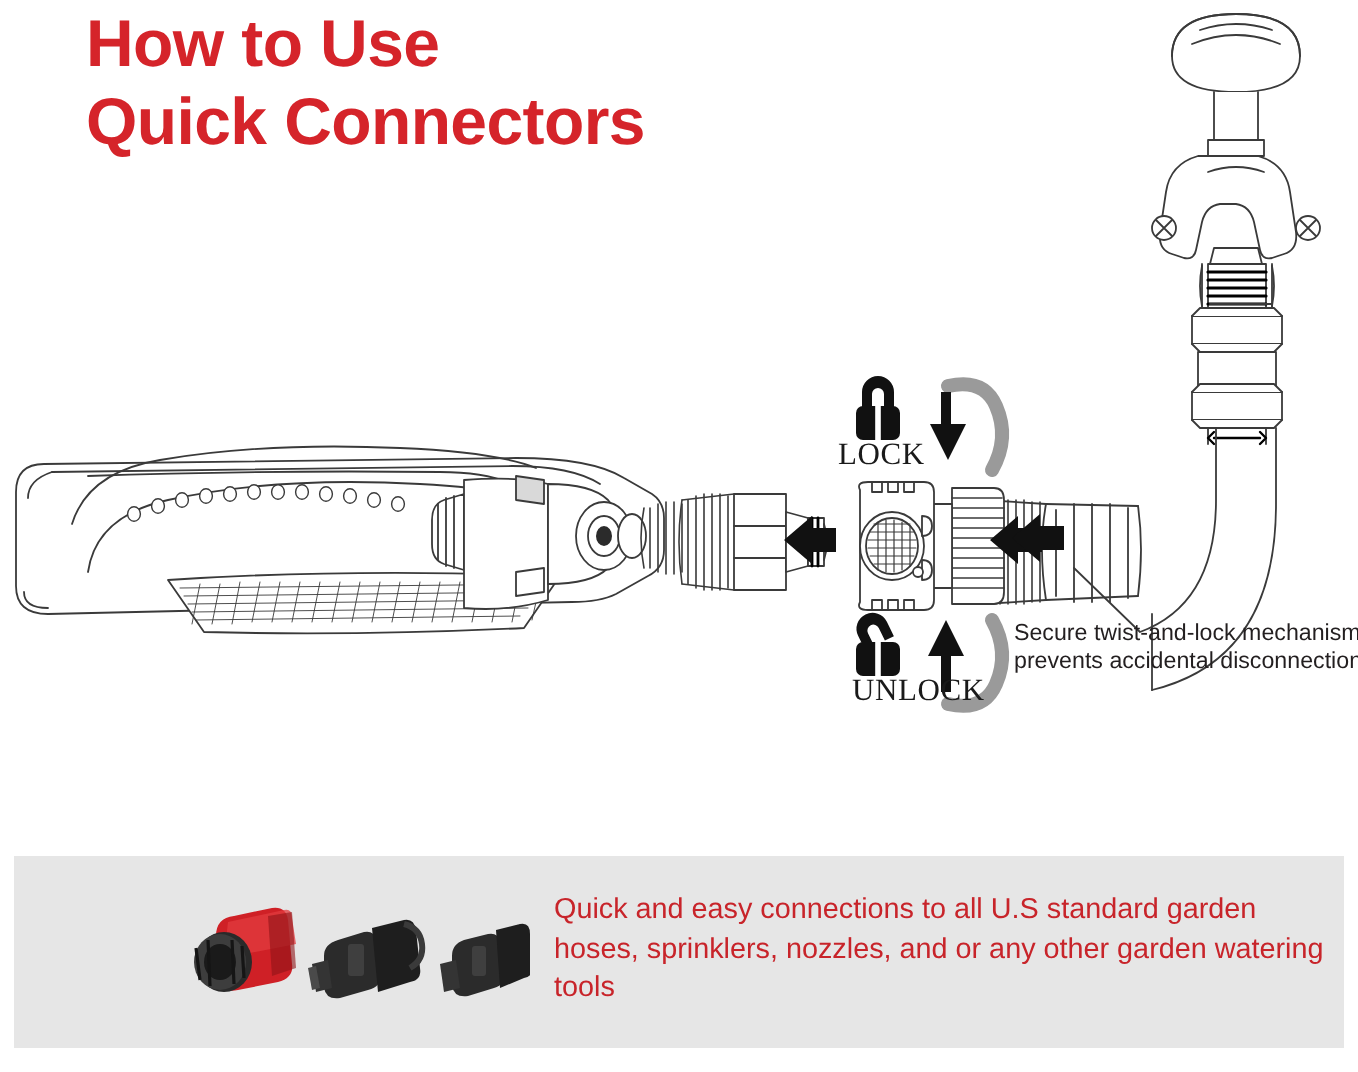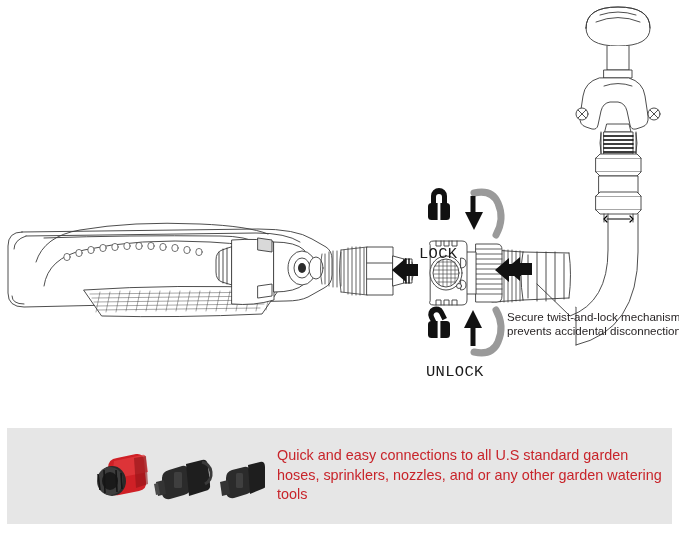--- a/index.html
+++ b/index.html
@@ -7,38 +7,40 @@
   .stage{position:absolute;left:0;top:0;width:679px;height:536px;}
 
   
   .title{position:absolute;left:43px;top:2px;width:420px;color:#D5242A;font-weight:bold;font-size:33px;line-height:39px;letter-spacing:-0.3px;}
   .title .l2{display:block;}
 
   
   .diagram{position:absolute;left:0;top:0;width:679px;height:420px;}
 
   
-  .lockLabel{position:absolute;font-size:15.5px;color:#1a1a1a;letter-spacing:0.3px;font-family:Liberation Mono, monospace;margin-top:26px;}
+  .lockLabel{position:absolute;font-size:15.5px;color:#1a1a1a;letter-spacing:0.3px;font-family:Liberation Serif, serif;}
   #lock-label{left:419px;top:219px;}
   #unlock-label{left:426px;top:337px;}
 
   
   .caption{position:absolute;left:507px;top:310px;width:176px;font-size:11.6px;line-height:14.3px;color:#231f20;}
 
   
   .banner{position:absolute;left:7px;top:428px;width:665px;height:96px;background:#e6e6e6;}
   .bannerText{position:absolute;left:277px;top:446px;width:390px;color:#C8242A;font-size:14.4px;line-height:19.6px;font-weight:normal;}
   .products{position:absolute;left:90px;top:444px;width:175px;height:68px;}
 </style>
 </head>
 <body>
 
 <div class="stage">
 
   <div class="title">
+    <span>How to Use</span>
+    <span class="l2">Quick Connectors</span>
   </div>
 
   <svg class="diagram" viewBox="0 0 679 420">
     <g fill="none" stroke="#3a3a3a" stroke-width="0.9" stroke-linejoin="round" stroke-linecap="round">
 
       <g>
 
         <path d="M586 28 q0-21 32-21 q32 0 32 21 q0 18 -32 18 q-32 0 -32 -18 Z" fill="#fff"></path>
         <path d="M586 28 q0-21 32-21 q32 0 32 21"></path>
         <path d="M596 22 q22 -9 44 0"></path>

